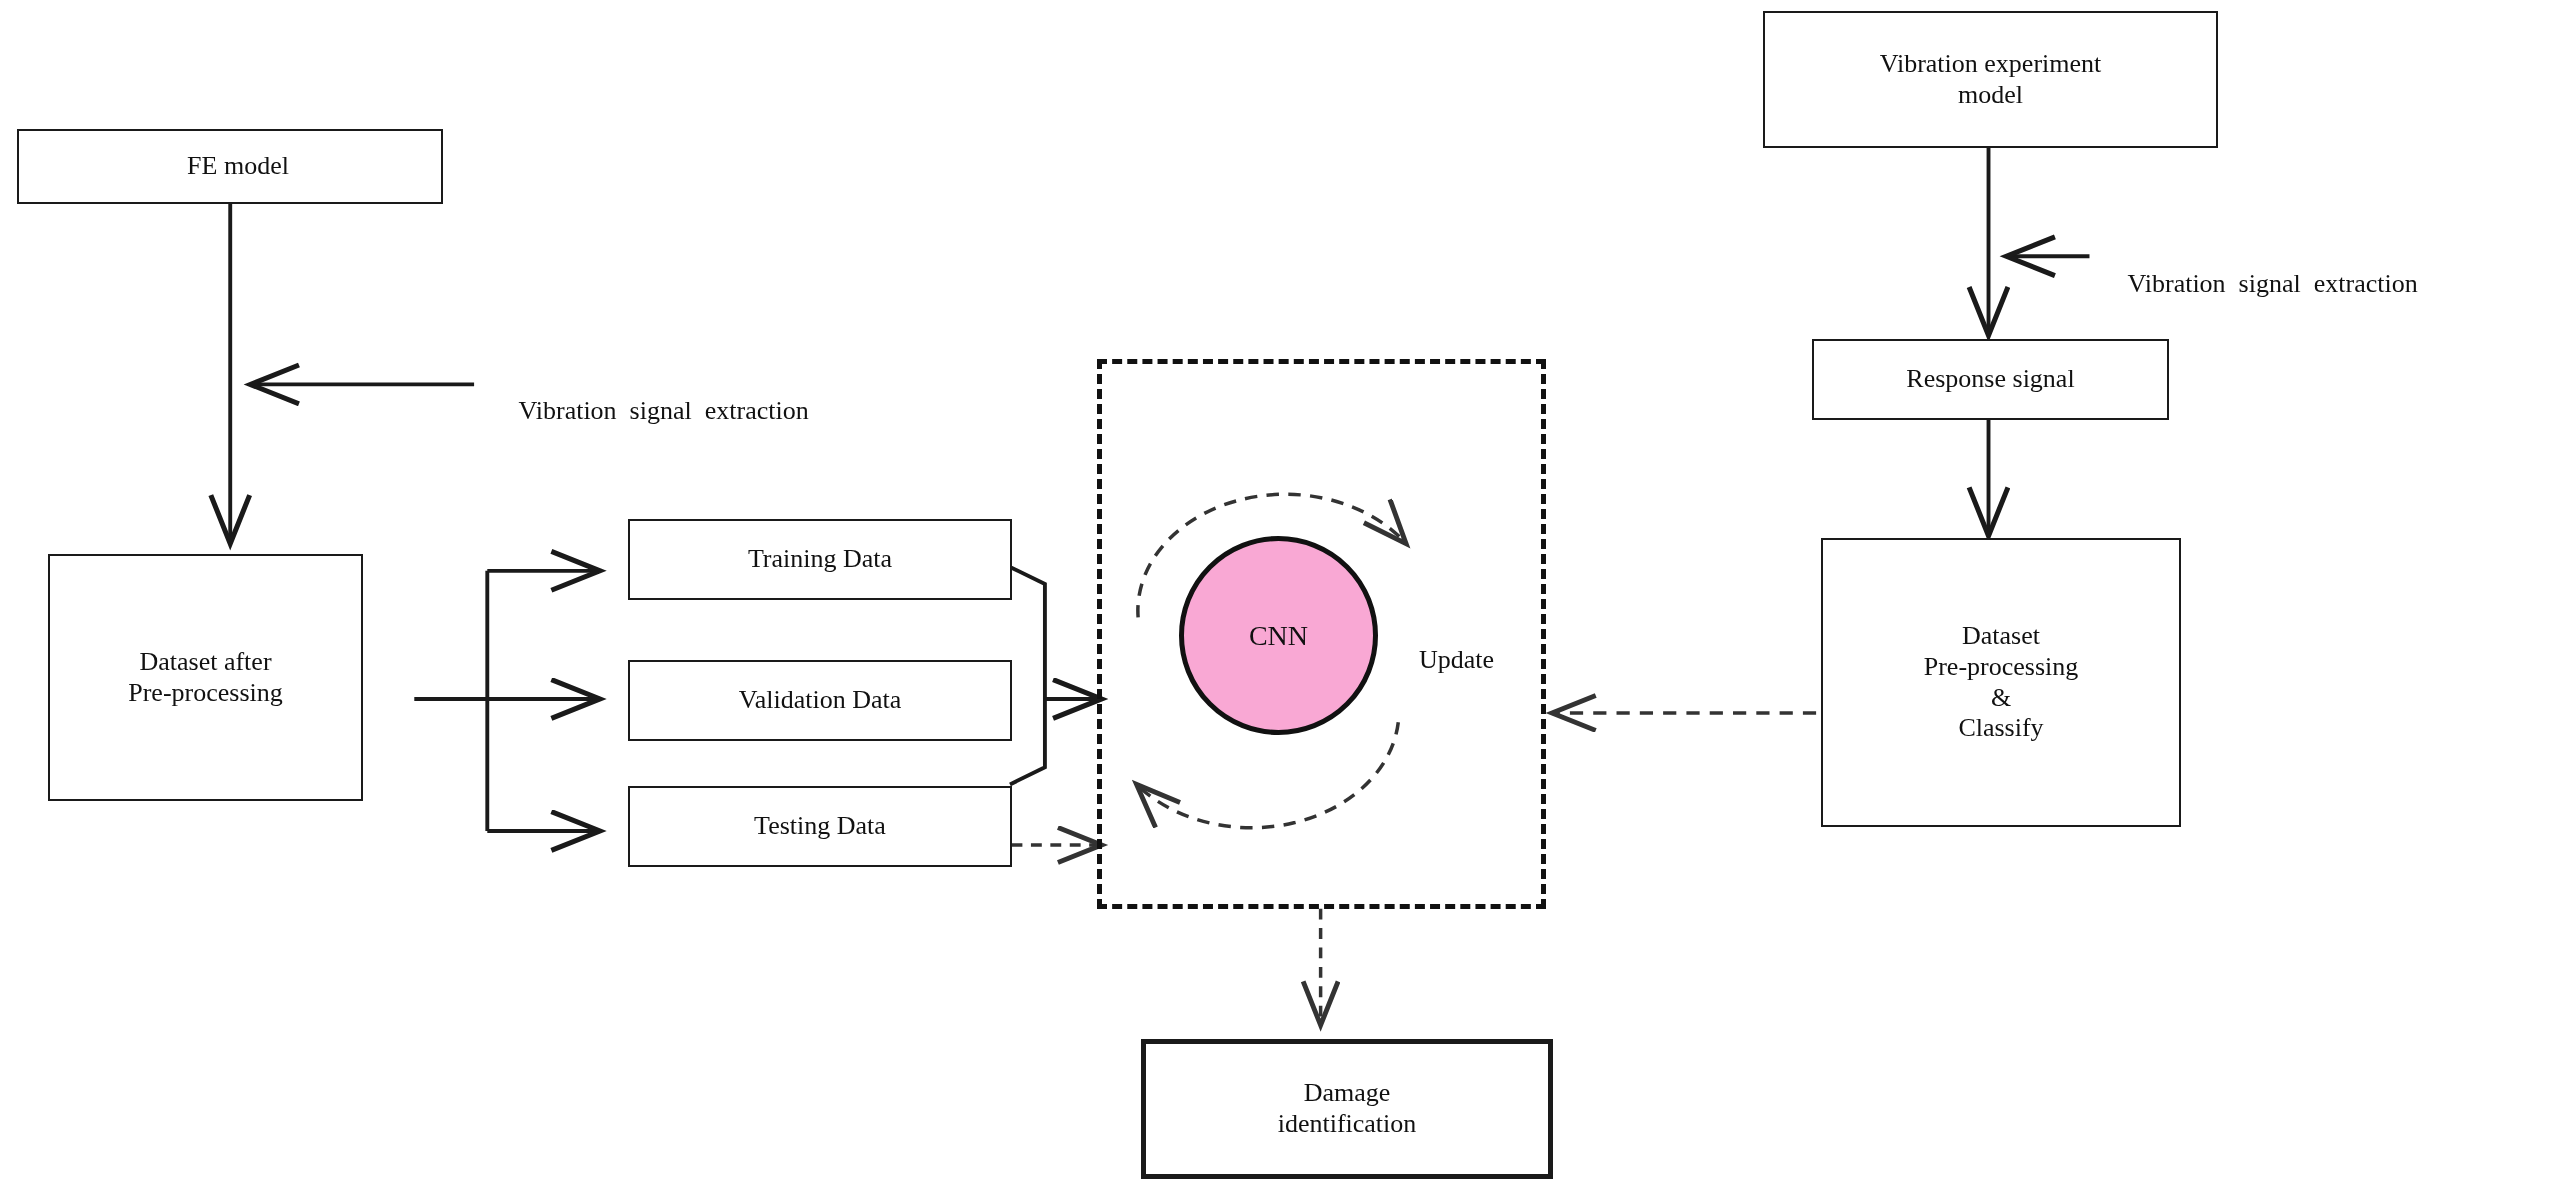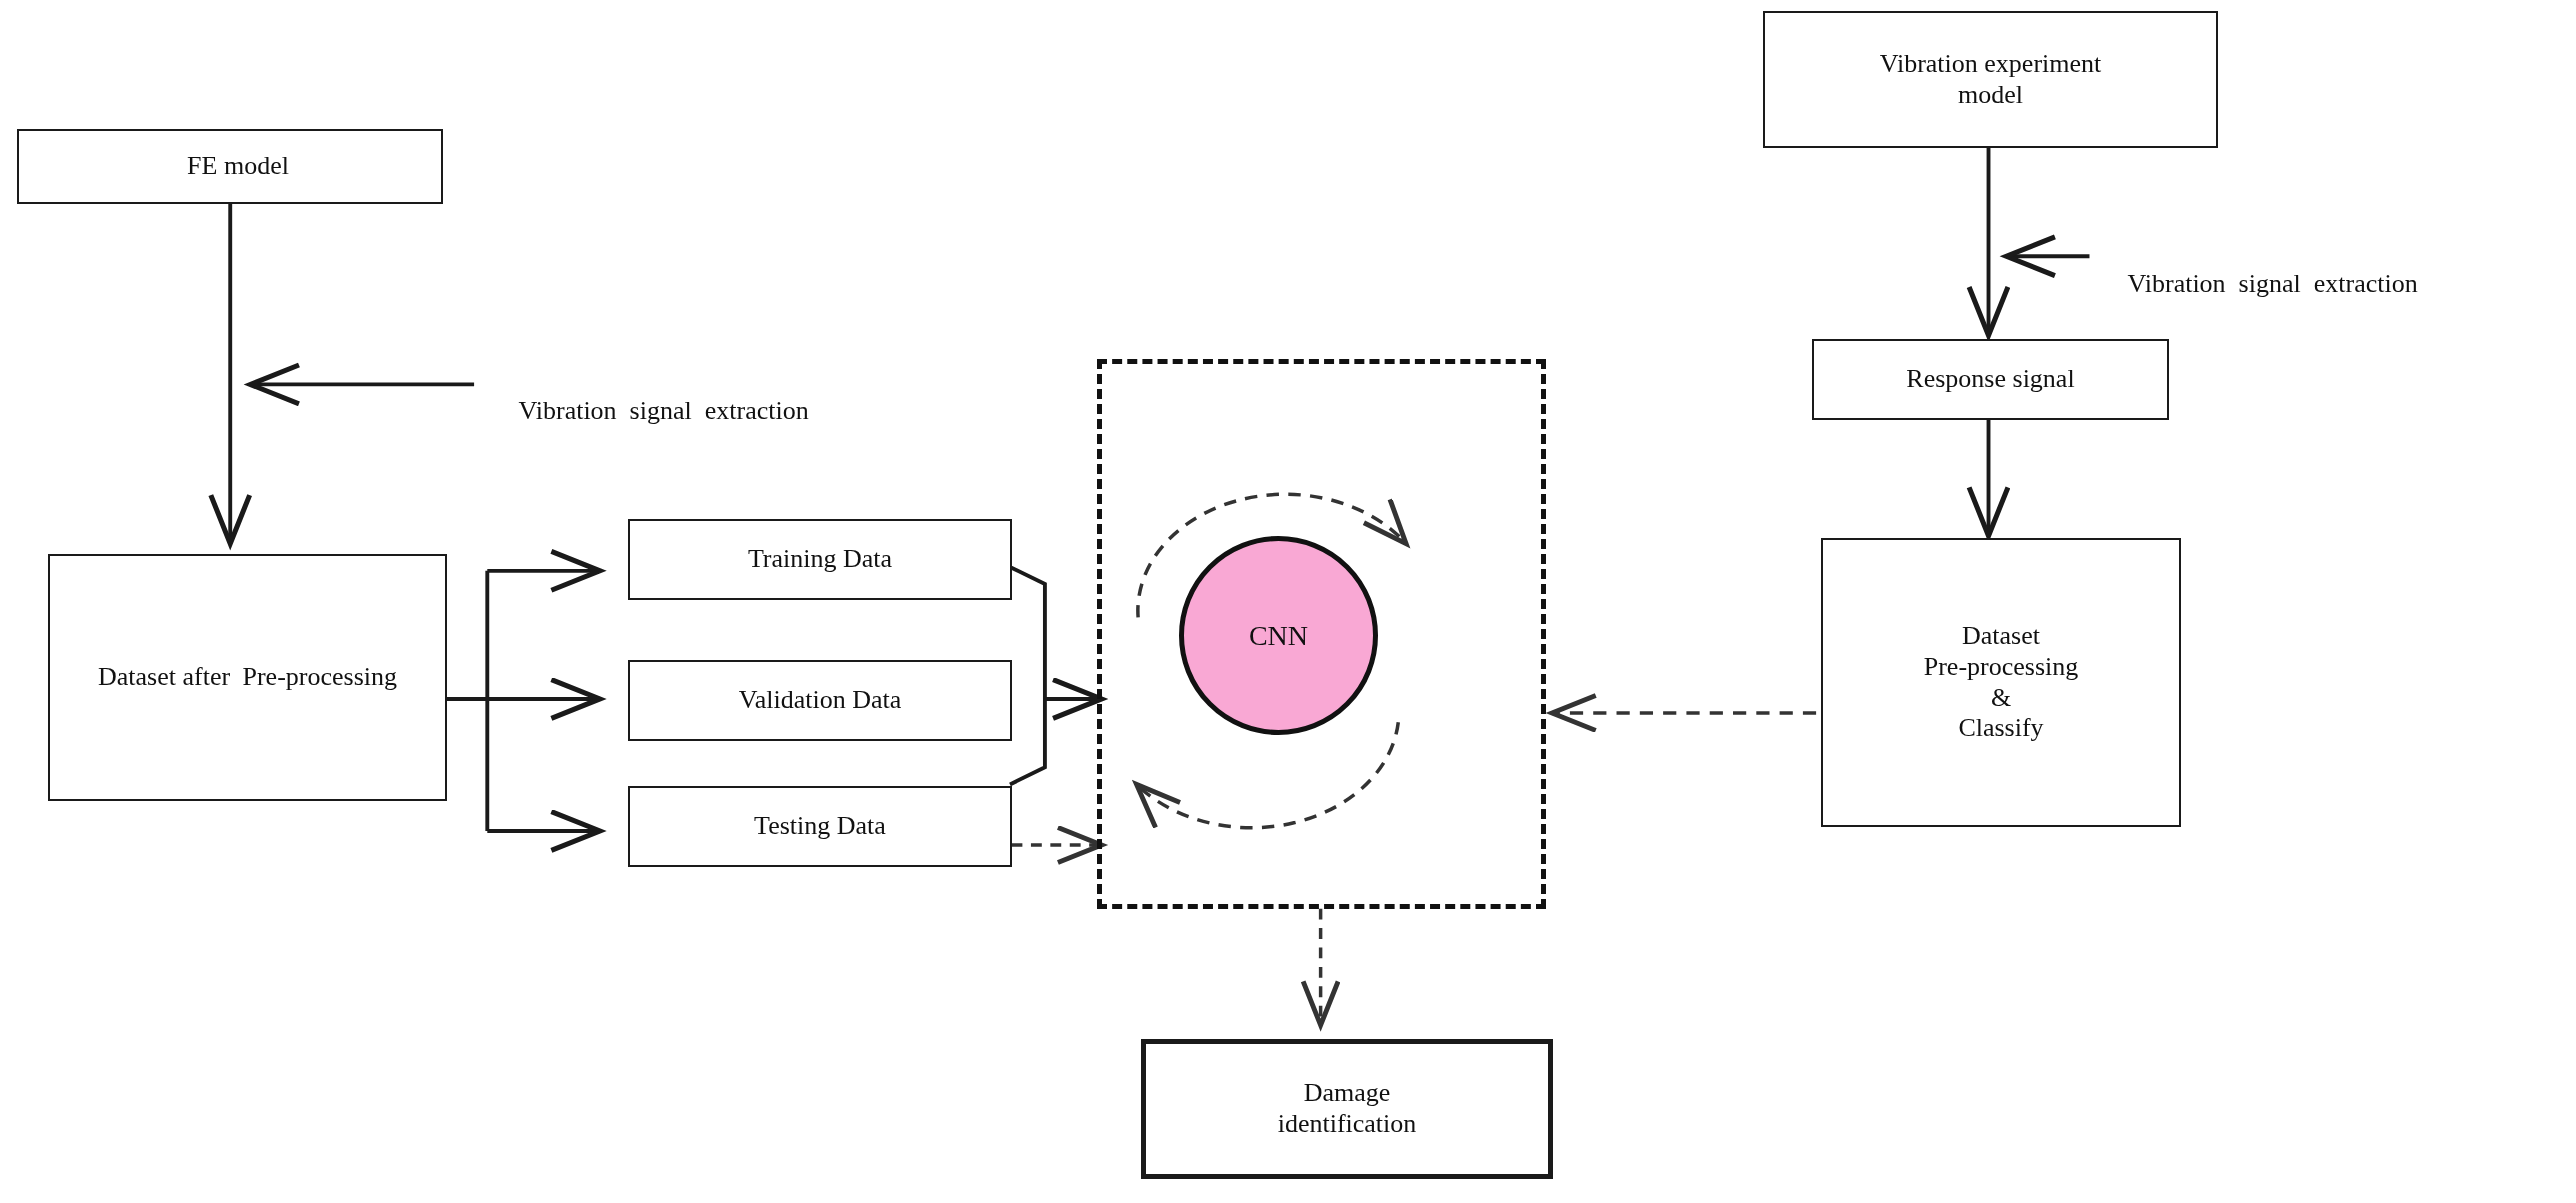--- a/index.html
+++ b/index.html
@@ -108,21 +108,21 @@
 
     <line x1="2560" y1="540" x2="2560" y2="690" stroke="#1a1a1a" stroke-width="5" marker-end="url(#ah)"></line>
 
     <line x1="2338" y1="918" x2="1998" y2="918" stroke="#333333" stroke-width="4.5" stroke-dasharray="17 13" marker-end="url(#ahd)"></line>
   </svg>
 
   <div class="node fs-lg" style="left:17px; top:129px; width:426px; height:75px;padding-left:16px;">
     <span class="txt">FE model</span>
   </div>
 
-  <div class="node fs-lg" style="left:48px; top:554px; width:399px; height:247px; flex-direction:row;">
+  <div class="node fs-lg" style="left:48px; top:554px; width:315px; height:247px; flex-direction:column;">
     <span class="txt">Dataset after</span>
     <span class="txt">Pre-processing</span>
   </div>
 
   <div class="node fs-lg" style="left:628px; top:519px; width:384px; height:81px;justify-content:center;">
     <span class="txt">Training  Data</span>
   </div>
 
   <div class="node fs-lg" style="left:628px; top:786px; width:384px; height:81px;">
     <span class="txt">Testing Data</span>
@@ -131,20 +131,23 @@
   <div class="node fs-lg" style="left:628px; top:660px; width:384px; height:81px;">
     <span class="txt">Validation  Data</span>
   </div>
 
   <div class="dashbox" style="left:1097px; top:359px; width:449px; height:550px;"></div>
 
   <div class="circlenode" style="left:1179px; top:536px; width:199px; height:199px;">
     <span>CNN</span>
   </div>
 
+  <div class="freelabel fs-lg" style="left:1393px; top:614px;">
+    <span>Update</span>
+  </div>
 
   <div class="node thick fs-lg" style="left:1125px; top:1039px; width:412px; height:140px; flex-direction:column;margin-left:16px;">
     <span class="txt">Damage</span>
     <span class="txt">identification</span>
   </div>
 
   <div class="node fs-lg" style="left:1763px; top:11px; width:455px; height:137px; flex-direction:column;">
     <span class="txt">Vibration  experiment</span>
     <span class="txt">model</span>
   </div>

